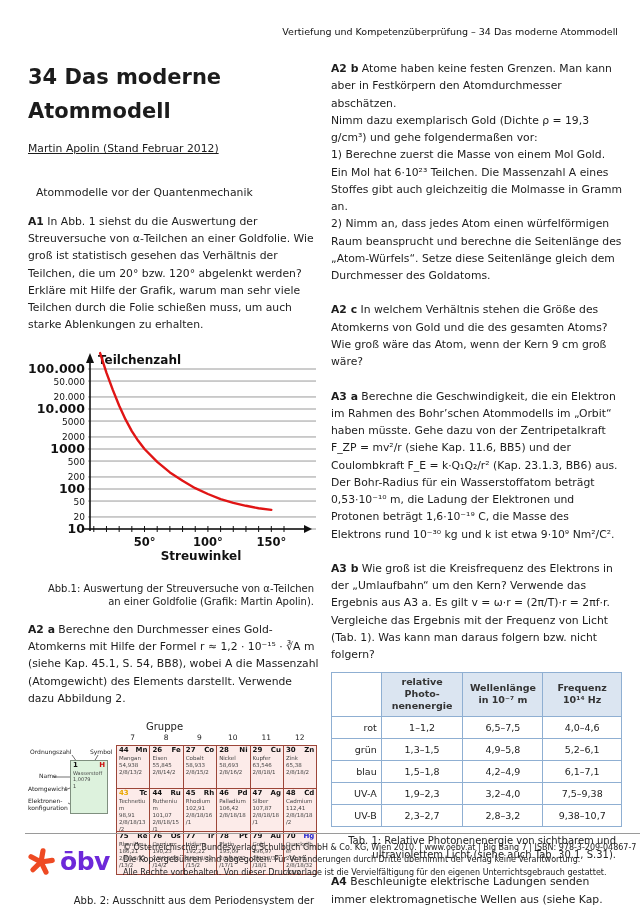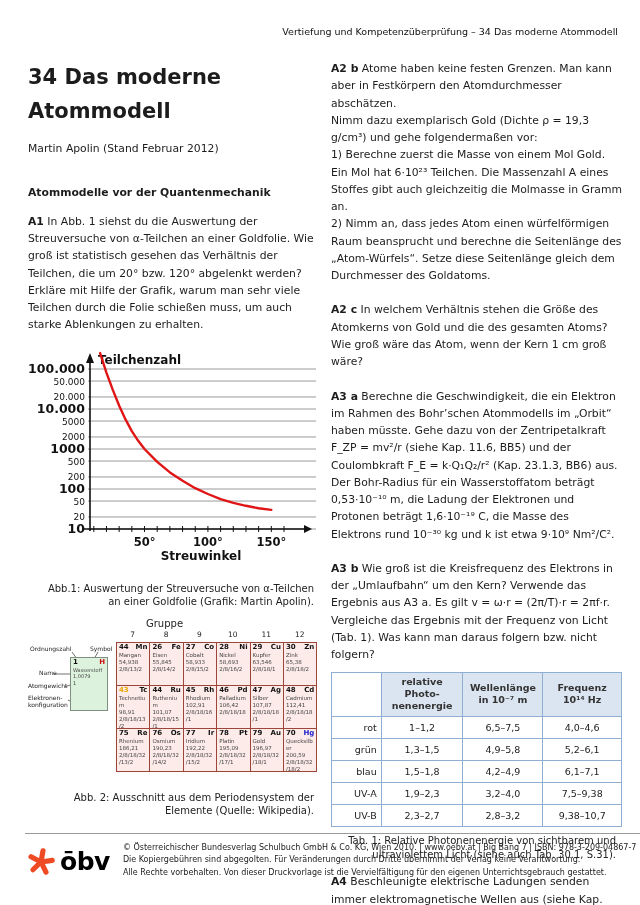--- a/index.html
+++ b/index.html
@@ -4,22 +4,22 @@
 <style>
   html,body{margin:0;padding:0;background:#e8e8e8;}
   .page{position:relative;width:640px;height:905px;background:#ffffff;overflow:hidden;
         font-family:"DejaVu Sans","Liberation Sans",sans-serif;color:#1c1c1c;font-size:10.8px;line-height:1.6;padding-left:28px;}
   .running-head{position:absolute;top:24px;left:0;right:22px;display:flex;justify-content:flex-end;gap:22px;font-size:9.5px;color:#111;}
   .col{position:absolute;top:60px;}
   .col-left{left:28px;width:292px;}
   .col-right{left:331px;width:291px;}
   h1{font-size:21px;margin:1px 0 12px;font-weight:bold;}
   h2{font-size:12.5px;margin:0 0 15px;font-weight:bold;}
-  .author{margin:4px 0 27px;}
-  h3{font-size:10.8px;margin:0 0 11px;font-weight:bold;}
+  .author{margin:4px 0 27px;text-decoration:underline;}
+  h3{font-size:10.8px;margin:0 8px 11px;font-weight:normal;}
   p.task{margin:0 0 17px;white-space:pre-line;}
   p.caption{font-size:10px;line-height:1.35;text-align:right;margin:14px 6px 12px;color:#222;}
   
   .chart{margin:2px 0 0 -4px;}
   .chart text{font-family:"DejaVu Sans",sans-serif;}
   
   .pse{position:relative;height:156px;margin-top:2px;}
   .pse-gruppe{position:absolute;left:118px;top:-5px;font-size:10px;color:#222;}
   #pse-grid{position:absolute;left:88px;top:8px;display:grid;grid-template-columns:repeat(6,33.4px);}
   .pse-gnum{height:13px;text-align:center;font-size:7.5px;color:#222;}
@@ -33,21 +33,21 @@
   .red-sym{color:#cc1111;}
   
   table.tab1{width:100%;border-collapse:collapse;font-size:9.5px;color:#222;margin:3px 0 0;}
   table.tab1 th,table.tab1 td{border:1px solid #8fafd2;padding:3px 4px;text-align:center;}
   table.tab1 th{background:#dbe5f1;font-weight:bold;white-space:pre-line;line-height:1.3;color:#333;}
   table.tab1 th.blank{background:#ffffff;}
   table.tab1 td:first-child{text-align:right;padding-left:7px;}
   
   .footer{position:absolute;left:25px;right:20px;top:833px;border-top:1px solid #9a9a9a;padding-top:8px;display:flex;gap:13px;align-items:flex-start;}
   .logo{display:flex;align-items:center;gap:3px;margin-top:2px;}
-  .logo-text{font-size:25px;font-weight:bold;color:#000000;letter-spacing:-0.5px;line-height:1;}
+  .logo-text{font-size:25px;font-weight:bold;color:#6d28d9;letter-spacing:-0.5px;line-height:1;}
   .footer-lines{font-size:8px;line-height:1.55;color:#222;}
 </style>
 </head>
 <body>
 
 <div class="page">
 
   <div class="running-head">
     <span>Vertiefung und Kompetenzüberprüfung – 34 Das moderne Atommodell</span>
     <span>1</span>
@@ -109,20 +109,21 @@
           <line x1="260" y1="175" x2="260" y2="181" stroke="#111" stroke-width="1"></line>
           <text x="120.52287581699346" y="195" text-anchor="middle" font-size="11.5" font-weight="bold" fill="#111">50°</text>
           <text x="183.921568627451" y="195" text-anchor="middle" font-size="11.5" font-weight="bold" fill="#111">100°</text>
           <text x="247.3202614379085" y="195" text-anchor="middle" font-size="11.5" font-weight="bold" fill="#111">150°</text>
           <text x="74" y="13" font-size="12" font-weight="bold" fill="#111">Teilchenzahl</text>
           <text x="177" y="209" text-anchor="middle" font-size="12" font-weight="bold" fill="#111">Streuwinkel</text>
           <polyline points="76.1,2.1 82.5,21.9 88.8,38.9 95.2,54.8 101.5,68.4 107.8,80.1 114.2,89.8 120.5,98.0 133.2,110.8 145.9,121.4 158.6,129.8 171.2,137.2 183.9,143.0 196.6,148.1 209.3,151.9 222.0,154.8 234.6,157.3 247.3,158.9" fill="none" stroke="#e01515" stroke-width="2.4" stroke-linejoin="round" stroke-linecap="round"></polyline>
         </svg></div>
     <p class="caption">Abb.1: Auswertung der Streuversuche von α-Teilchen an einer Goldfolie (Grafik: Martin Apolin).</p>
 
+    <p class="task"><b>A2 a</b> <span>Berechne den Durchmesser eines Gold-Atomkerns mit Hilfe der Formel r ≈ 1,2 · 10⁻¹⁵ · ∛A m (siehe Kap. 45.1, S. 54, BB8), wobei A die Massenzahl (Atomgewicht) des Elements darstellt. Verwende dazu Abbildung 2.</span></p>
 
     <div class="pse">
       <span class="pse-gruppe">Gruppe</span>
       <div id="pse-grid">
           <div class="pse-gnum">7</div>
           <div class="pse-gnum">8</div>
           <div class="pse-gnum">9</div>
           <div class="pse-gnum">10</div>
           <div class="pse-gnum">11</div>
           <div class="pse-gnum">12</div>
@@ -316,21 +317,21 @@
       </div>
     </div>
     <p class="caption">Abb. 2: Ausschnitt aus dem Periodensystem der Elemente (Quelle: Wikipedia).</p>
   </div>
 
   <div class="col col-right">
     <p class="task"><b>A2 b</b> <span>Atome haben keine festen Grenzen. Man kann aber in Festkörpern den Atomdurchmesser abschätzen.
 Nimm dazu exemplarisch Gold (Dichte ρ = 19,3 g/cm³) und gehe folgendermaßen vor:
 1) Berechne zuerst die Masse von einem Mol Gold. Ein Mol hat 6·10²³ Teilchen. Die Massenzahl A eines Stoffes gibt auch gleichzeitig die Molmasse in Gramm an.
 2) Nimm an, dass jedes Atom einen würfelförmigen Raum beansprucht und berechne die Seitenlänge des „Atom-Würfels“. Setze diese Seitenlänge gleich dem Durchmesser des Goldatoms.</span></p>
-    <p class="task"><b>A2 c</b> <span>In welchem Verhältnis stehen die Größe des Atomkerns von Gold und die des gesamten Atoms? Wie groß wäre das Atom, wenn der Kern 1 cm groß wäre?</span></p>
+    <p class="task"><b>A2 c</b> <span>In welchem Verhältnis stehen die Größe des Atomkerns von Gold und die des gesamten Atoms? Wie groß wäre das Atom, wenn der Kern 9 cm groß wäre?</span></p>
     <p class="task"><b>A3 a</b> <span>Berechne die Geschwindigkeit, die ein Elektron im Rahmen des Bohr’schen Atommodells im „Orbit“ haben müsste. Gehe dazu von der Zentripetalkraft F_ZP = mv²/r (siehe Kap. 11.6, BB5) und der Coulombkraft F_E = k·Q₁Q₂/r² (Kap. 23.1.3, BB6) aus. Der Bohr-Radius für ein Wasserstoffatom beträgt 0,53·10⁻¹⁰ m, die Ladung der Elektronen und Protonen beträgt 1,6·10⁻¹⁹ C, die Masse des Elektrons rund 10⁻³⁰ kg und k ist etwa 9·10⁹ Nm²/C².</span></p>
     <p class="task" style="margin-bottom:8px;"><b>A3 b</b> <span>Wie groß ist die Kreisfrequenz des Elektrons in der „Umlaufbahn“ um den Kern? Verwende das Ergebnis aus A3 a. Es gilt v = ω·r = (2π/T)·r = 2πf·r. Vergleiche das Ergebnis mit der Frequenz von Licht (Tab. 1). Was kann man daraus folgern bzw. nicht folgern?</span></p>
 
     <table class="tab1" id="tab1">
       <colgroup>
           <col style="width:50px">
           <col style="width:82px">
           <col style="width:80px">
           <col style="width:79px">
         </colgroup>

